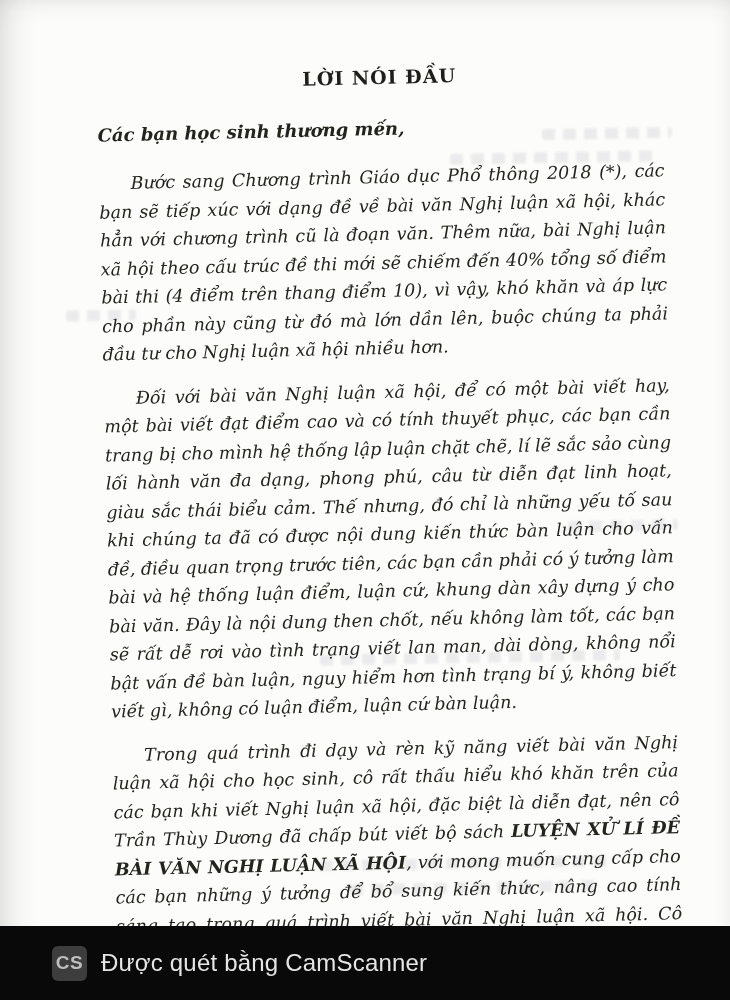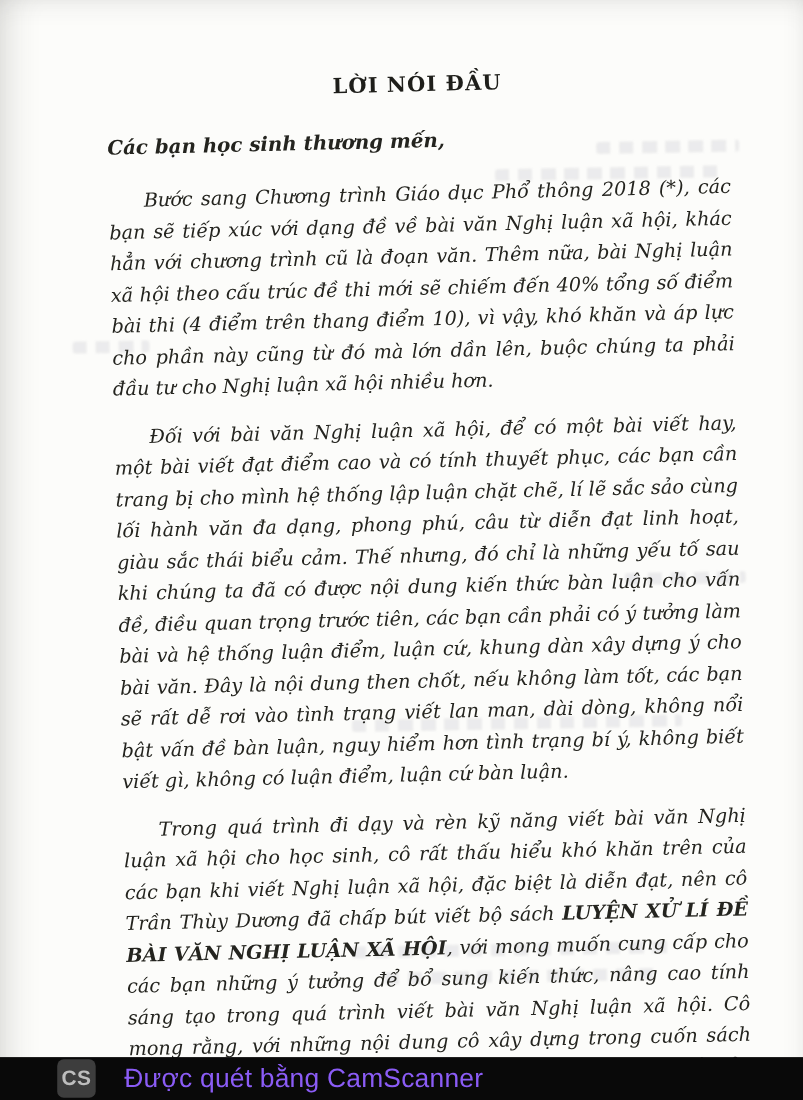--- a/index.html
+++ b/index.html
@@ -69,21 +69,21 @@
       rgba(0,0,0,0) 13px 21px);
     filter: blur(1.1px);
     border-radius: 3px;
     transform: rotate(-1deg);
   }
   .footer {
     position: absolute;
     left: 0;
     bottom: 0;
     width: 730px;
-    height: 39px;
+    height: 74px;
     background: #090909;
     display: flex;
     align-items: center;
     padding-left: 52px;
     box-sizing: border-box;
   }
   .cs-logo {
     width: 35px;
     height: 35px;
     background: #3d3d3d;
@@ -91,22 +91,22 @@
     color: #bdbdbd;
     display: flex;
     align-items: center;
     justify-content: center;
     font-size: 19px;
     font-weight: bold;
     letter-spacing: 0.5px;
     flex: 0 0 auto;
   }
   .footer-text {
-    margin-left: 26px;
-    color: #8b5cf6;
+    margin-left: 14px;
+    color: #e5e5e5;
     font-size: 24px;
     letter-spacing: 0.2px;
   }
 </style>
 </head>
 <body>
 
 <div class="scan-page">
 
   <div class="bleed" style="top:128px; right:58px;  width:130px;"></div>

